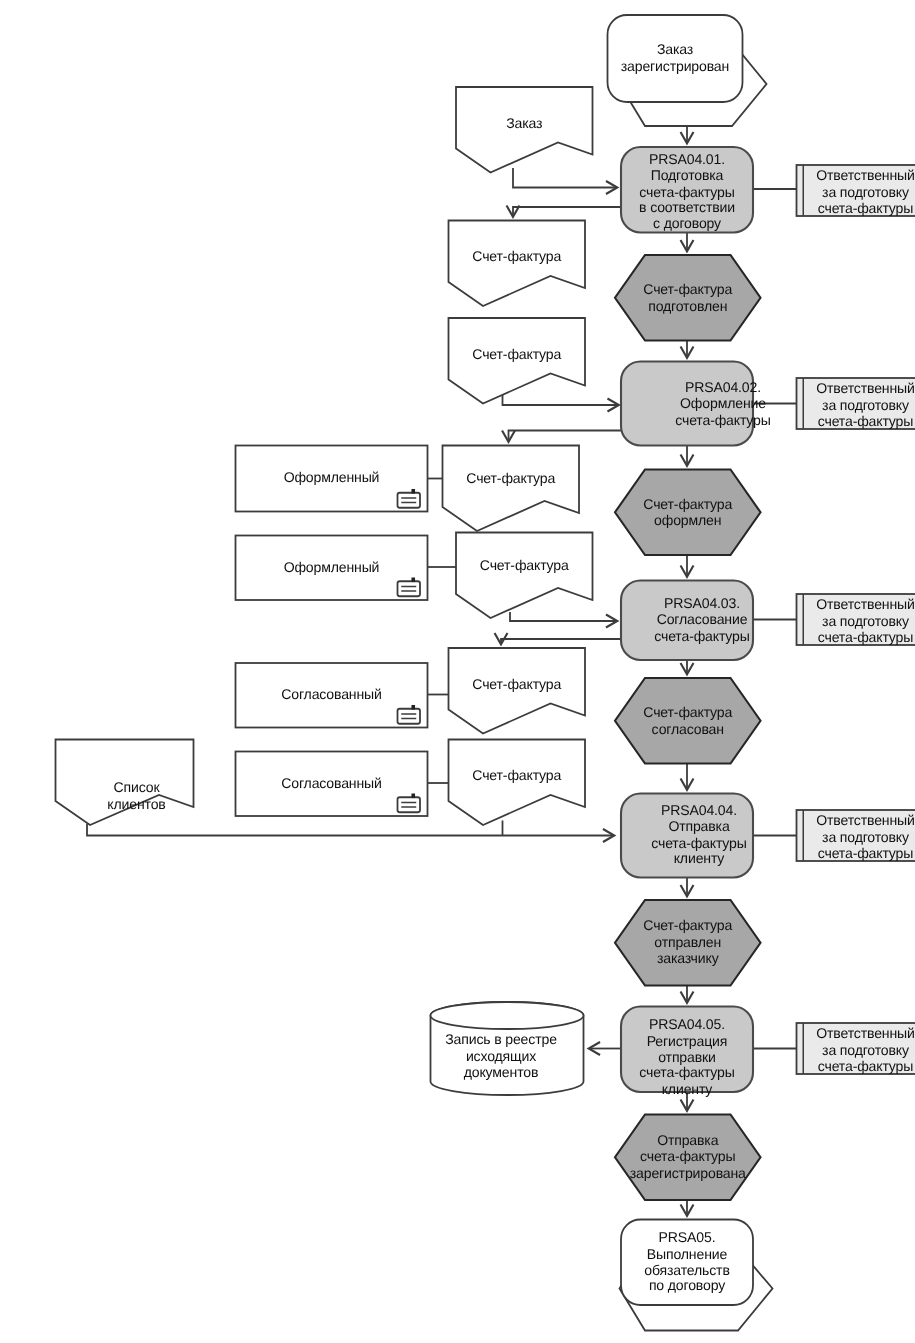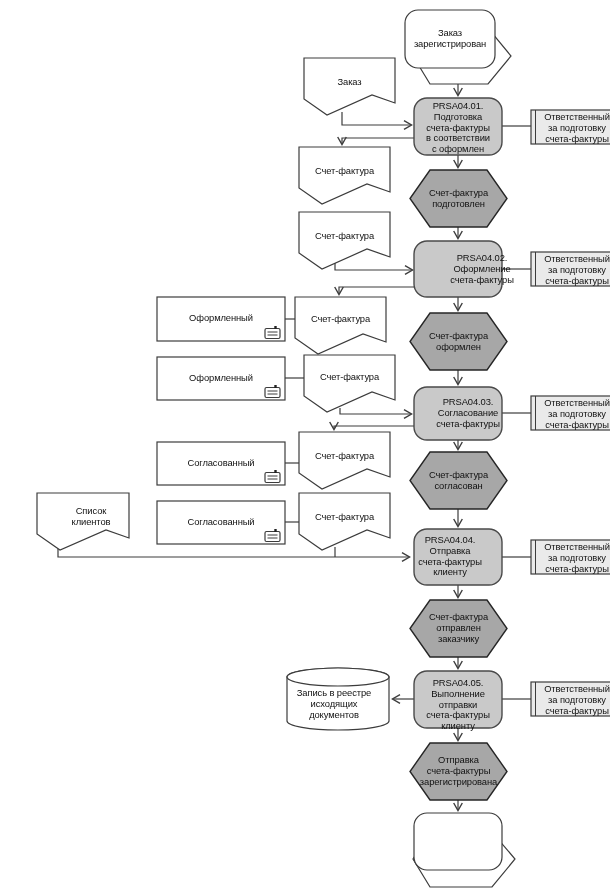--- a/index.html
+++ b/index.html
@@ -121,21 +121,21 @@
   <rect class="white" x="392" y="813" width="88" height="57" rx="13"></rect>
 </svg>
 
   <div class="lbl" style="left:383px;top:28px;width:90px">Заказ
 зарегистрирован</div>
   <div class="lbl" style="left:282px;top:77px;width:91px">Заказ</div>
   <div class="lbl" style="left:392px;top:101px;width:88px">PRSA04.01.
 Подготовка
 счета-фактуры
 в соответствии
-с оформлен</div>
+с договору</div>
   <div class="lbl" style="left:509px;top:112px;width:92px">Ответственный
 за подготовку
 счета-фактуры</div>
   <div class="lbl" style="left:277px;top:166px;width:91px">Счет-фактура</div>
   <div class="lbl" style="left:388px;top:188px;width:97px">Счет-фактура
 подготовлен</div>
   <div class="lbl" style="left:277px;top:231px;width:91px">Счет-фактура</div>
   <div class="lbl" style="left:416px;top:253px;width:88px">PRSA04.02.
 Оформление
 счета-фактуры</div>
@@ -151,39 +151,43 @@
   <div class="lbl" style="left:392px;top:397px;width:108px">PRSA04.03.
 Согласование
 счета-фактуры</div>
   <div class="lbl" style="left:509px;top:398px;width:92px">Ответственный
 за подготовку
 счета-фактуры</div>
   <div class="lbl" style="left:135px;top:458px;width:128px">Согласованный</div>
   <div class="lbl" style="left:277px;top:451px;width:91px">Счет-фактура</div>
   <div class="lbl" style="left:388px;top:470px;width:97px">Счет-фактура
 согласован</div>
-  <div class="lbl" style="left:15px;top:506px;width:108px">Список
+  <div class="lbl" style="left:15px;top:520px;width:108px">Список
 клиентов</div>
   <div class="lbl" style="left:135px;top:517px;width:128px">Согласованный</div>
   <div class="lbl" style="left:277px;top:512px;width:91px">Счет-фактура</div>
-  <div class="lbl" style="left:384px;top:535px;width:88px">PRSA04.04.
+  <div class="lbl" style="left:400px;top:535px;width:88px">PRSA04.04.
 Отправка
 счета-фактуры
 клиенту</div>
   <div class="lbl" style="left:509px;top:542px;width:92px">Ответственный
 за подготовку
 счета-фактуры</div>
   <div class="lbl" style="left:388px;top:612px;width:97px">Счет-фактура
 отправлен
 заказчику</div>
   <div class="lbl" style="left:266px;top:688px;width:92px">Запись в реестре
 исходящих документов</div>
   <div class="lbl" style="left:390px;top:678px;width:92px">PRSA04.05.
-Выполнение отправки
+Регистрация отправки
 счета-фактуры
 клиенту</div>
   <div class="lbl" style="left:509px;top:684px;width:92px">Ответственный
 за подготовку
 счета-фактуры</div>
   <div class="lbl" style="left:388px;top:755px;width:97px">Отправка
 счета-фактуры
 зарегистрирована</div>
+  <div class="lbl" style="left:392px;top:820px;width:88px">PRSA05.
+Выполнение
+обязательств
+по договору</div>
 </div>
 
 </body></html>

